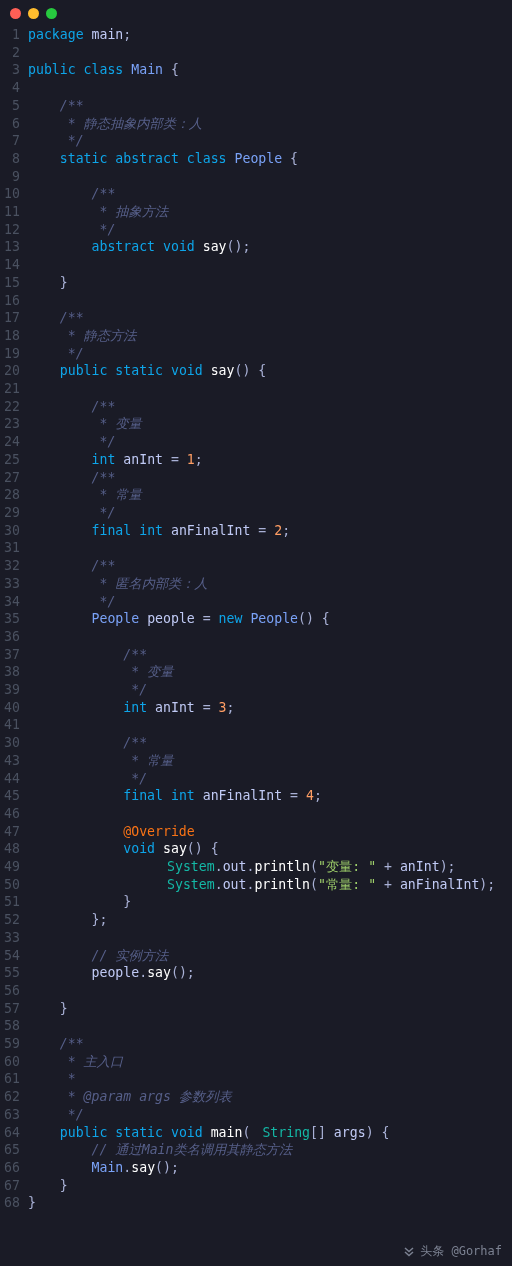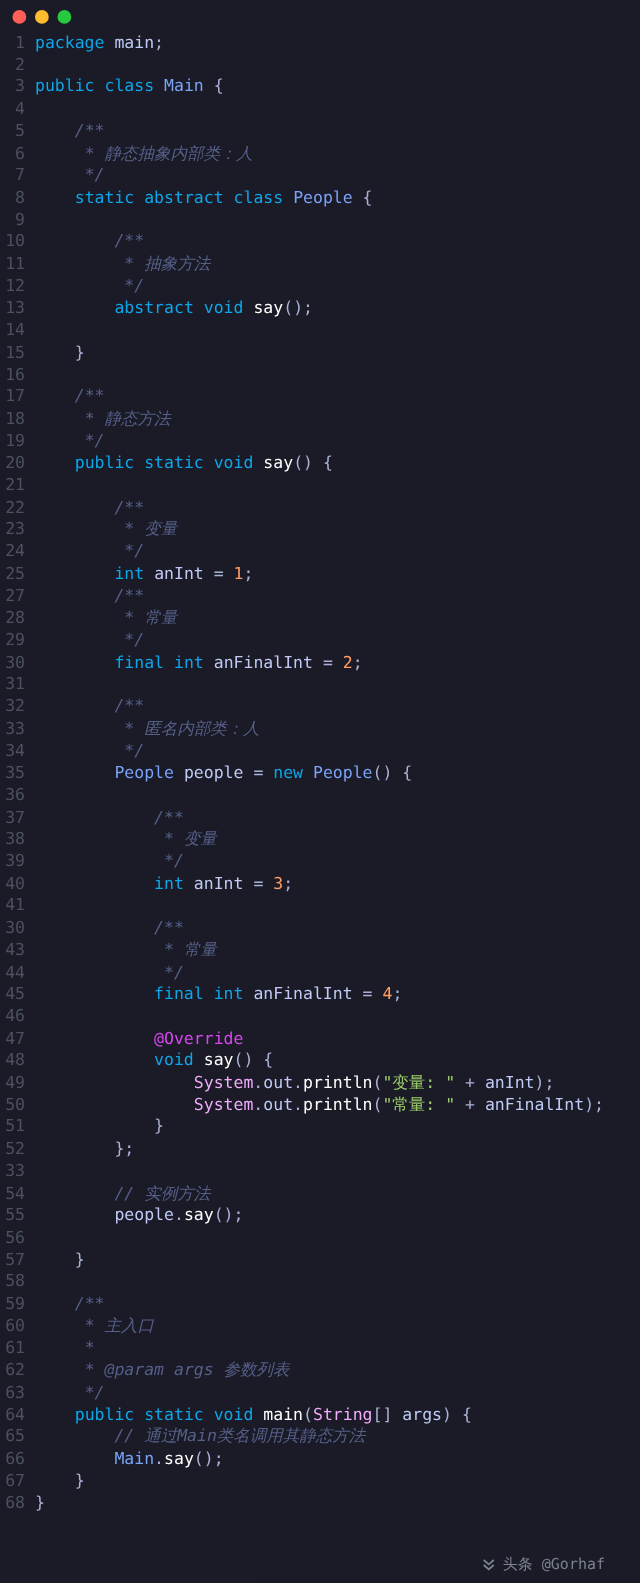--- a/index.html
+++ b/index.html
@@ -44,34 +44,34 @@
     text-align: right;
     color: #4a5160;
     padding-right: 8px;
     flex-shrink: 0;
     user-select: none;
   }
   .code { flex: 1; }
   .kw  { color: #0ea5e9; }   
   .cls { color: #7aa2f7; }   
   .mth { color: #ffffff; }   
-  .typ { color: #f0abfc; }   
+  .typ { color: #14b8a6; margin-left: 12px; }   
   .cmt { color: #565f89; font-style: italic; } 
   .num { color: #ff9e64; }   
   .str { color: #9ece6a; }   
   .pn  { color: #a9b1d6; }   
-  .ann { color: #d946ef; }   
+  .ann { color: #f97316; }   
   .var { color: #c0caf5; }   
   .footer {
     margin-top: auto;
     display: flex;
     justify-content: flex-end;
     align-items: center;
     gap: 4px;
-    padding: 6px 28px;
+    padding: 6px 10px;
     color: #7b8191;
     font-size: 12px;
   }
   .footer-icon svg { display: block; }
 </style>
 </head>
 <body>
 
 <div class="window">
   <div class="titlebar">

